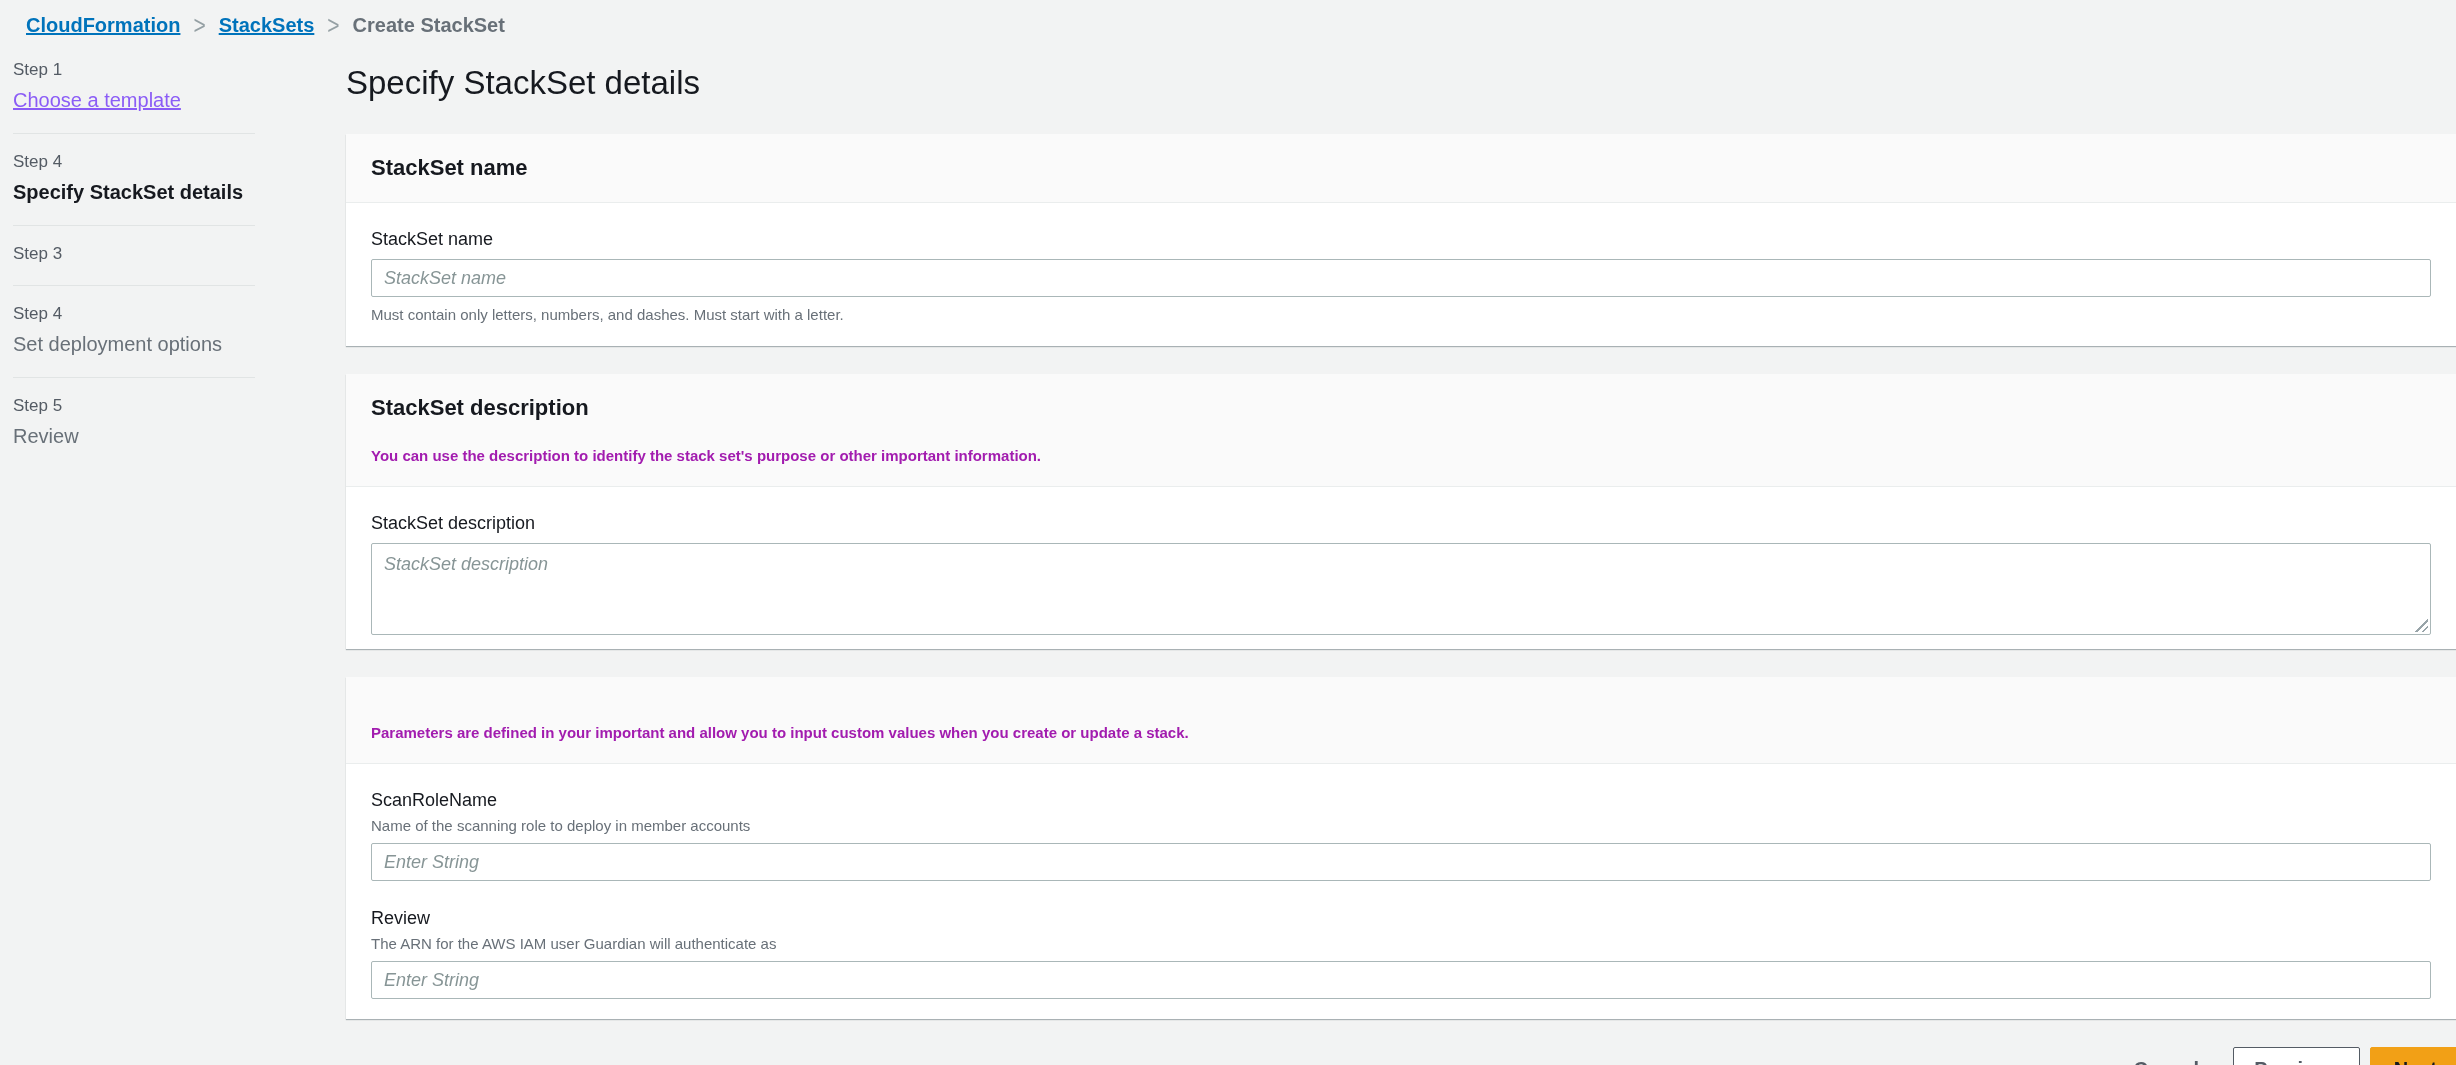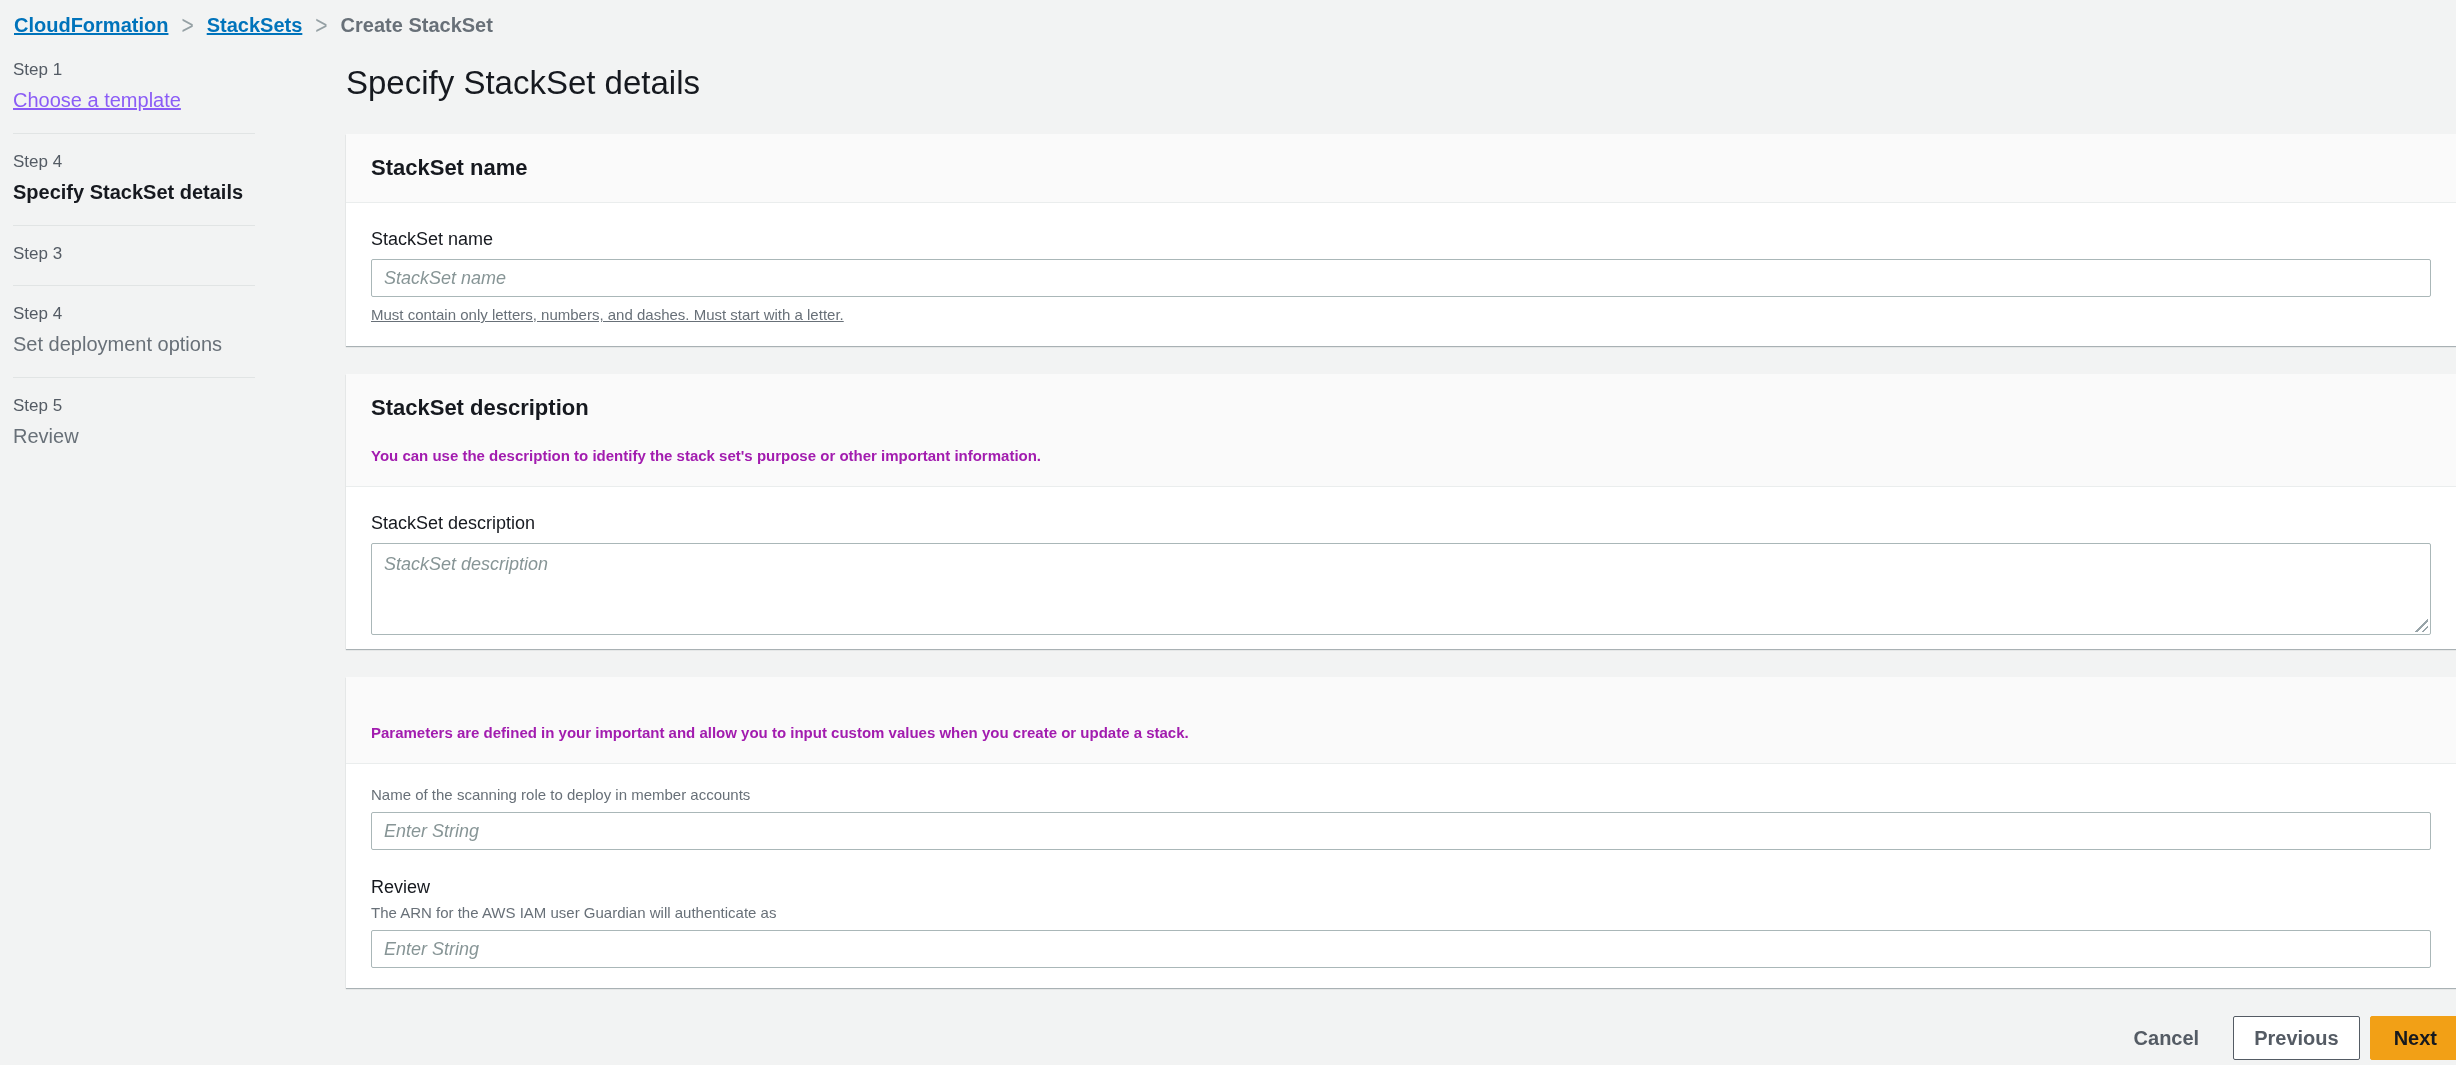--- a/index.html
+++ b/index.html
@@ -7,21 +7,21 @@
   body {
     position:relative;
     background:#f2f3f3;
     font-family:"Liberation Sans", sans-serif;
     color:#16191f;
     overflow:hidden;
   }
 
   
   .breadcrumb {
-    position:absolute; left:14px; top:13px;
+    position:absolute; left:26px; top:13px;
     font-size:20px; font-weight:700;
     display:flex; align-items:center;
   }
   .breadcrumb a { color:#0073bb; text-decoration:underline; cursor:pointer; }
   .crumb-sep { color:#95a0a4; font-weight:400; font-size:21px; margin:0 13px; transform:scaleY(1.25); display:inline-block; }
   .crumb-current { color:#687078; }
 
   
   .stepnav { position:absolute; left:13px; top:60px; width:242px; }
   .step-num { font-size:17px; color:#545b64; margin-bottom:8px; line-height:20px; }
@@ -41,21 +41,21 @@
   .card-body { padding:25px 25px 22px; background:#fff; }
 
   .field-label { font-size:18px; line-height:22px; color:#16191f; margin-bottom:9px; }
   .field-desc { font-size:15px; line-height:19px; color:#687078; margin:-4px 0 8px; }
   .text-input {
     width:100%; height:38px;
     border:1px solid #aab7b8; border-radius:2px;
     padding:0 12px; font-size:18px; font-family:inherit; color:#16191f; background:#fff;
   }
   .text-input::placeholder, textarea::placeholder { color:#879596; font-style:italic; opacity:1; }
-  .help-text { font-size:15px; color:#687078; margin-top:8px; line-height:19px;text-decoration:underline; }
+  .help-text { font-size:15px; color:#687078; margin-top:8px; line-height:19px; }
 
   .textarea-wrap { position:relative; }
   textarea.text-area {
     width:100%; height:92px; display:block;
     border:1px solid #aab7b8; border-radius:2px;
     padding:10px 12px; font-size:18px; font-family:inherit; color:#16191f; background:#fff;
     resize:none;
   }
   .resize-grip {
     position:absolute; right:3px; bottom:3px; width:15px; height:15px;
@@ -140,20 +140,21 @@
       </div>
     </div>
   </section>
 
   <section class="card">
     <div class="card-header">
       <div class="card-sub">Parameters are defined in your important and allow you to input custom values when you create or update a stack.</div>
     </div>
     <div class="card-body params">
       <div class="param-field">
+        <div class="field-label">ScanRoleName</div>
         <div class="field-desc">Name of the scanning role to deploy in member accounts</div>
         <input class="text-input" type="text" placeholder="Enter String" style="">
       </div>
       <div class="param-field">
         <div class="field-label">Review</div>
         <div class="field-desc">The ARN for the AWS IAM user Guardian will authenticate as</div>
         <input class="text-input" type="text" placeholder="Enter String" style="">
       </div>
     </div>
   </section>

